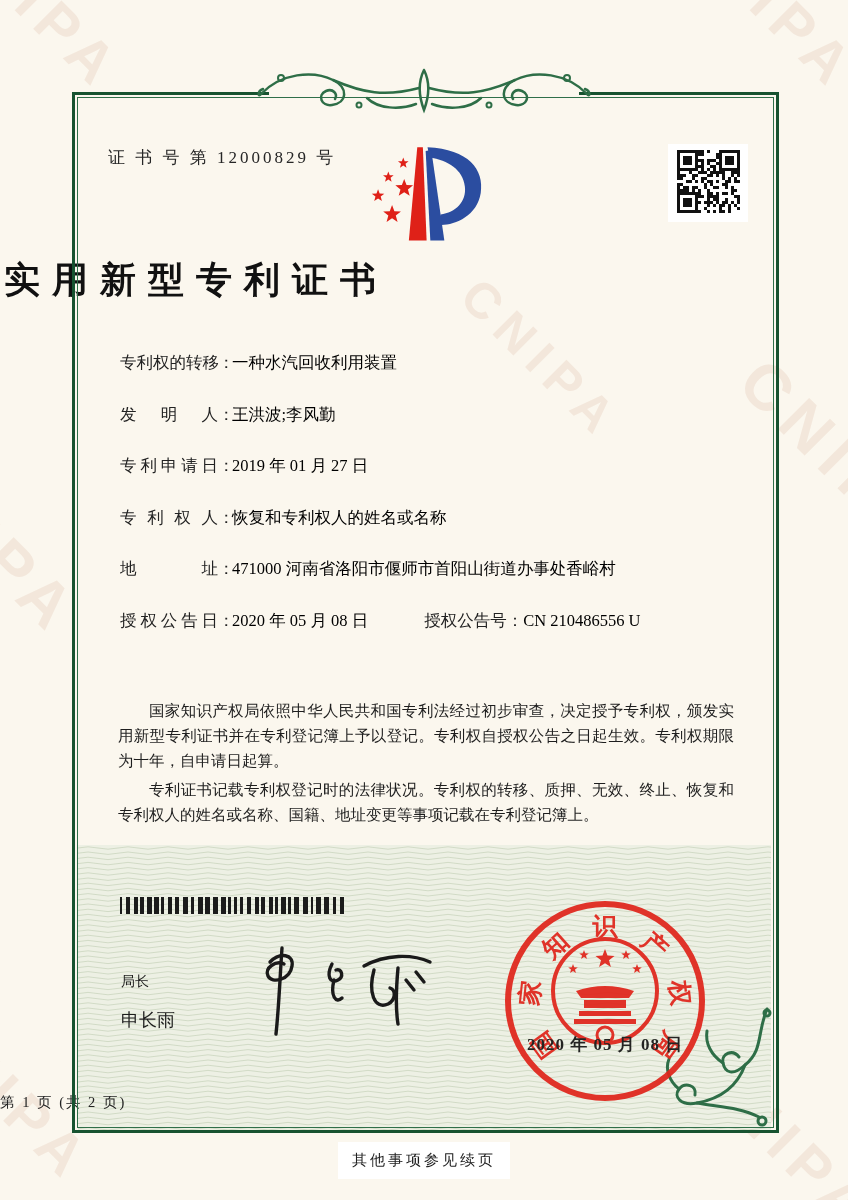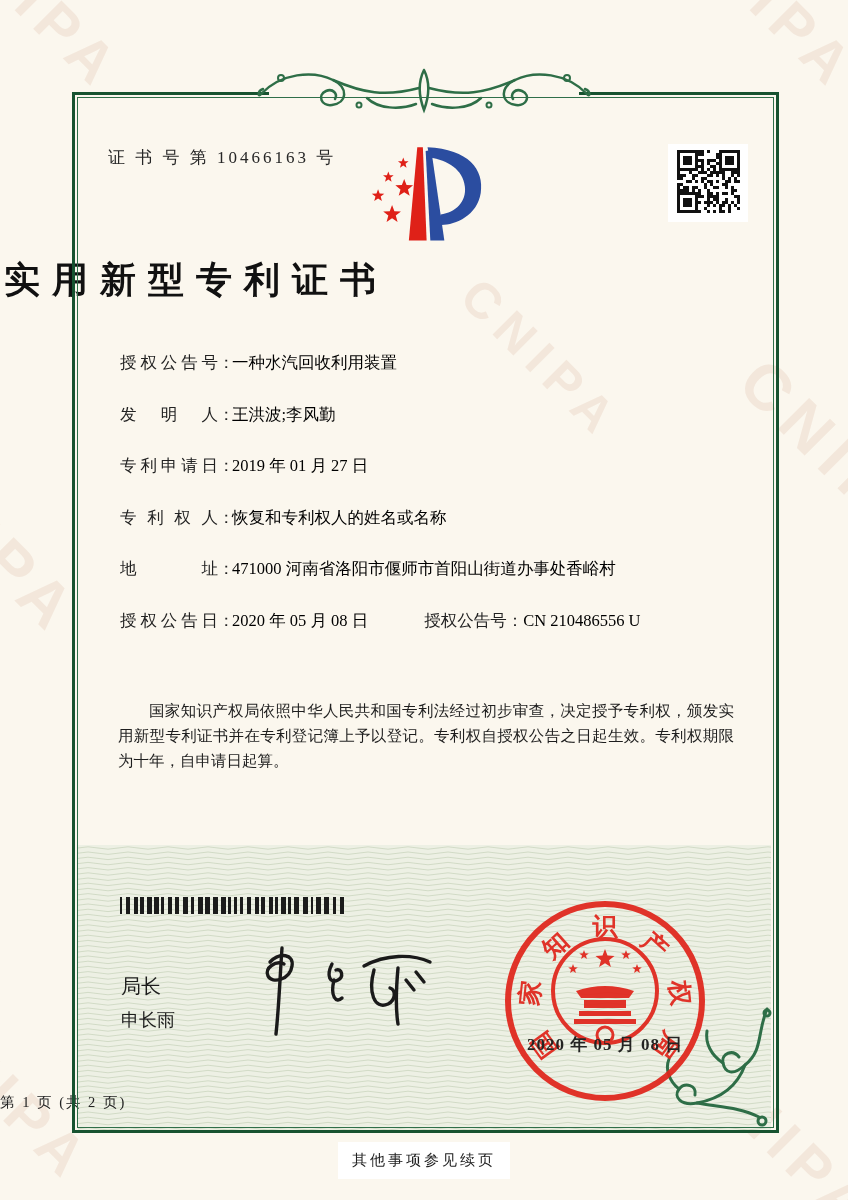--- a/index.html
+++ b/index.html
@@ -61,21 +61,21 @@
     font-size:15.5px; line-height:25px; text-align:justify; color:#1e1e1e;
   }
   .paras p{margin:0 0 4px 0; text-indent:2em;}
   
   .barcode{
     position:absolute; left:120px; top:897px; width:224px; height:17px;
     z-index:2; display:flex; align-items:stretch;
   }
   .barcode div{height:100%;}
   
-  .sig-title{position:absolute; left:121px; top:973px; font-size:20px; z-index:2; color:#1c1c1c;}
+  .sig-title{position:absolute; left:121px; top:973px; font-size:14px; z-index:2; color:#1c1c1c;}
   .sig-name{position:absolute; left:121px; top:1008px; font-size:18px; z-index:2; color:#1c1c1c;}
   .sig-script{position:absolute; left:246px; top:946px; z-index:2;}
   
   .seal{
     position:absolute; left:505px; top:901px; width:200px; height:200px;
     z-index:5; opacity:.93;
   }
   .seal-ring{
     position:absolute; inset:0; border:6px solid #e0251b; border-radius:50%;
   }
@@ -198,21 +198,21 @@
   <div class="ornament-corner" id="ornament-corner"><svg width="130" height="130" viewBox="0 0 130 130">
         <path d="M122 6 C112 30 118 48 100 62 C88 73 80 70 78 60 C76 50 88 46 94 54" fill="none" stroke="#2e6e47" stroke-width="3" stroke-linecap="round"></path>
         <path d="M100 62 C92 84 74 96 52 100 C36 103 28 94 34 86 C40 79 52 82 50 92" fill="none" stroke="#2e6e47" stroke-width="3" stroke-linecap="round"></path>
         <path d="M52 100 C72 104 94 104 114 114" fill="none" stroke="#2e6e47" stroke-width="3" stroke-linecap="round"></path>
         <path d="M78 60 C66 52 60 40 62 28" fill="none" stroke="#2e6e47" stroke-width="3" stroke-linecap="round"></path>
         <path d="M34 86 C24 78 20 66 24 56" fill="none" stroke="#2e6e47" stroke-width="3" stroke-linecap="round"></path>
         <circle cx="117" cy="118" r="4" fill="none" stroke="#2e6e47" stroke-width="3"></circle>
         <circle cx="122" cy="10" r="3" fill="none" stroke="#2e6e47" stroke-width="3"></circle>
       </svg></div>
 
-  <div class="cert-no">证 书 号 第 10466163 号</div>
+  <div class="cert-no">证 书 号 第 12000829 号</div>
 
   <div class="logo" id="logo"><svg width="142" height="112" viewBox="0 0 150 120">
         <path d="M82 12 C126 14 143 36 139 61 C135 87 108 97 93 95 L96 84 C112 82 124 70 122 54 C120 36 104 26 84 23 Z" fill="#2b4da0"></path>
         <polygon points="80,16 86,15 100,112 85,112" fill="#2b4da0"></polygon>
         <polygon points="71,12 77,12 81,112 62,112" fill="#df2118"></polygon>
         <polygon points="56.0,23.0 57.5,27.0 61.7,27.1 58.4,29.8 59.5,33.9 56.0,31.5 52.5,33.9 53.6,29.8 50.3,27.1 54.5,27.0" fill="#df2118"></polygon>
         <polygon points="40.0,38.0 41.5,42.0 45.7,42.1 42.4,44.8 43.5,48.9 40.0,46.5 36.5,48.9 37.6,44.8 34.3,42.1 38.5,42.0" fill="#df2118"></polygon>
         <polygon points="57.0,46.0 59.5,52.6 66.5,52.9 61.0,57.3 62.9,64.1 57.0,60.2 51.1,64.1 53.0,57.3 47.5,52.9 54.5,52.6" fill="#df2118"></polygon>
         <polygon points="29.0,57.0 30.7,61.6 35.7,61.8 31.8,64.9 33.1,69.7 29.0,66.9 24.9,69.7 26.2,64.9 22.3,61.8 27.3,61.6" fill="#df2118"></polygon>
         <polygon points="44.0,74.0 46.5,80.6 53.5,80.9 48.0,85.3 49.9,92.1 44.0,88.2 38.1,92.1 40.0,85.3 34.5,80.9 41.5,80.6" fill="#df2118"></polygon>
@@ -453,30 +453,31 @@
           <rect x="36" y="60" width="3" height="3" fill="#111"></rect>
           <rect x="42" y="60" width="3" height="3" fill="#111"></rect>
           <rect x="45" y="60" width="3" height="3" fill="#111"></rect>
           <rect x="51" y="60" width="3" height="3" fill="#111"></rect>
         </svg></div>
     </div>
 
   <div class="title">实用新型专利证书</div>
 
   <div class="fields" id="fields">
-      <div class="field-row"><span class="f-label">授权公告号</span><span class="f-colon">：</span><span class="f-value">一种水汽回收利用装置</span></div>
+      <div class="field-row"><span class="f-label">专利权的转移</span><span class="f-colon">：</span><span class="f-value">一种水汽回收利用装置</span></div>
       <div class="field-row"><span class="f-label">发明人</span><span class="f-colon">：</span><span class="f-value">王洪波;李风勤</span></div>
       <div class="field-row"><span class="f-label">专利申请日</span><span class="f-colon">：</span><span class="f-value">2019 年 01 月 27 日</span></div>
       <div class="field-row"><span class="f-label">专利权人</span><span class="f-colon">：</span><span class="f-value">恢复和专利权人的姓名或名称</span></div>
       <div class="field-row"><span class="f-label">地址</span><span class="f-colon">：</span><span class="f-value">471000 河南省洛阳市偃师市首阳山街道办事处香峪村</span></div>
       <div class="field-row"><span class="f-label">授权公告日</span><span class="f-colon">：</span><span class="f-value">2020 年 05 月 08 日</span><span class="f-pair2">授权公告号：</span><span class="f-value">CN 210486556 U</span></div>
     </div>
 
   <div class="paras" id="paras">
       <p>国家知识产权局依照中华人民共和国专利法经过初步审查，决定授予专利权，颁发实用新型专利证书并在专利登记簿上予以登记。专利权自授权公告之日起生效。专利权期限为十年，自申请日起算。</p>
+      <p>专利证书记载专利权登记时的法律状况。专利权的转移、质押、无效、终止、恢复和专利权人的姓名或名称、国籍、地址变更等事项记载在专利登记簿上。</p>
     </div>
 
   <div class="barcode" id="barcode">
       <div style="width: 2px; background: rgb(27, 27, 27);"></div>
       <div style="width: 4px; background: transparent;"></div>
       <div style="width: 4px; background: rgb(27, 27, 27);"></div>
       <div style="width: 4px; background: transparent;"></div>
       <div style="width: 4px; background: rgb(27, 27, 27);"></div>
       <div style="width: 2px; background: transparent;"></div>
       <div style="width: 4px; background: rgb(27, 27, 27);"></div>

